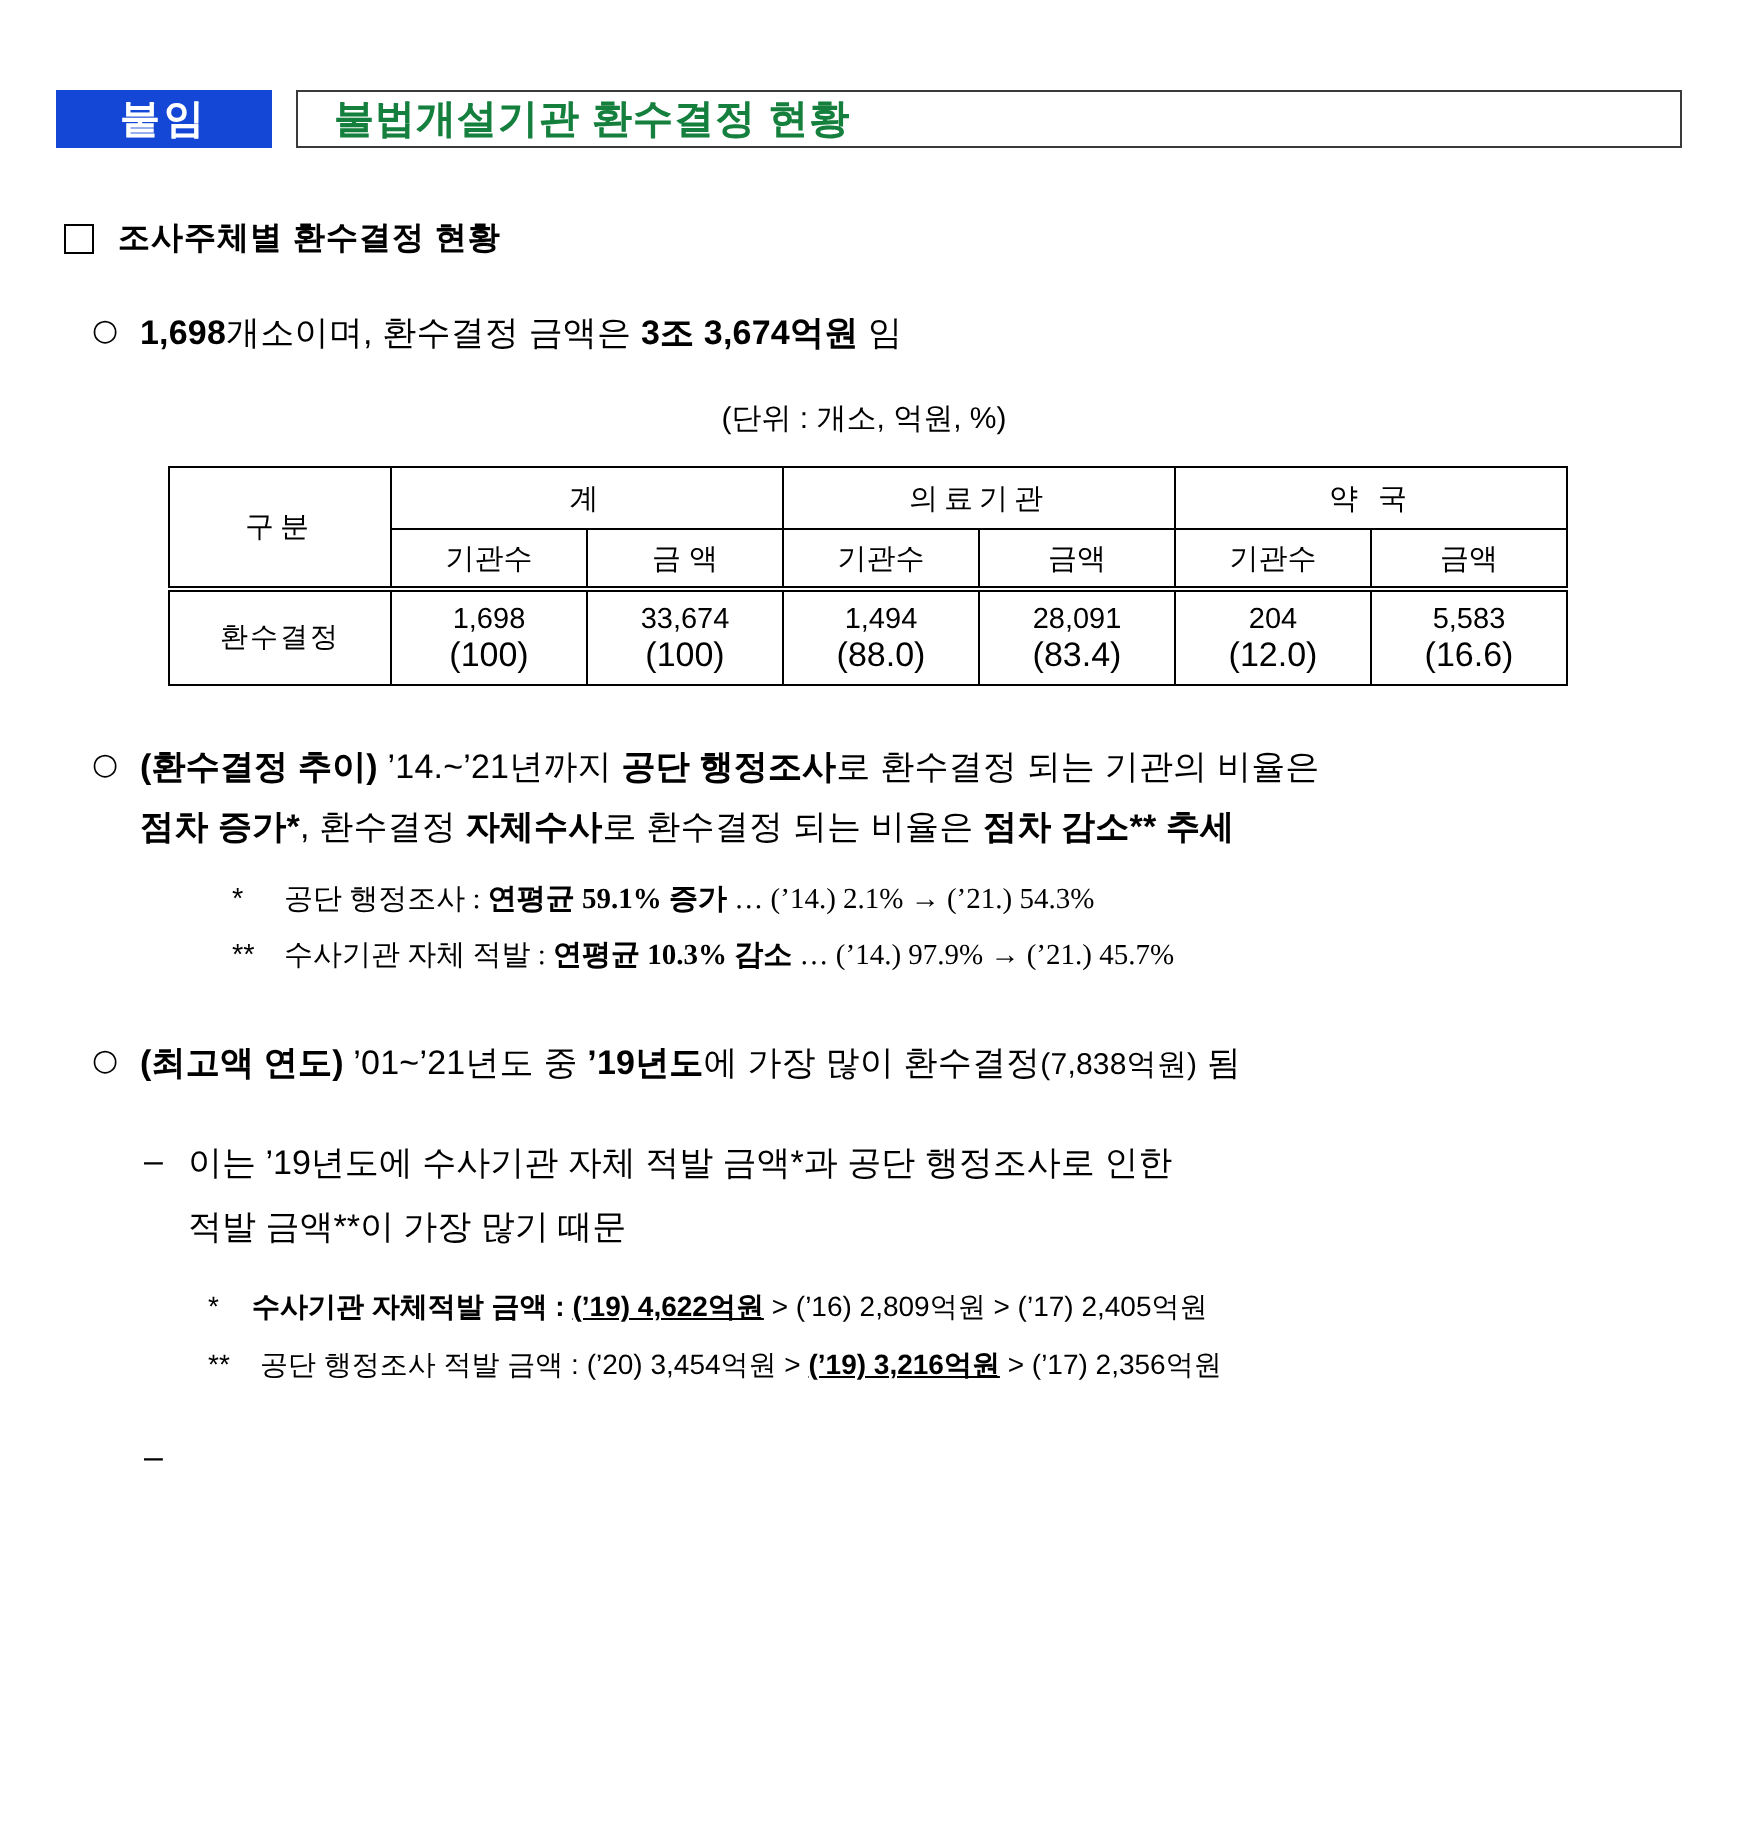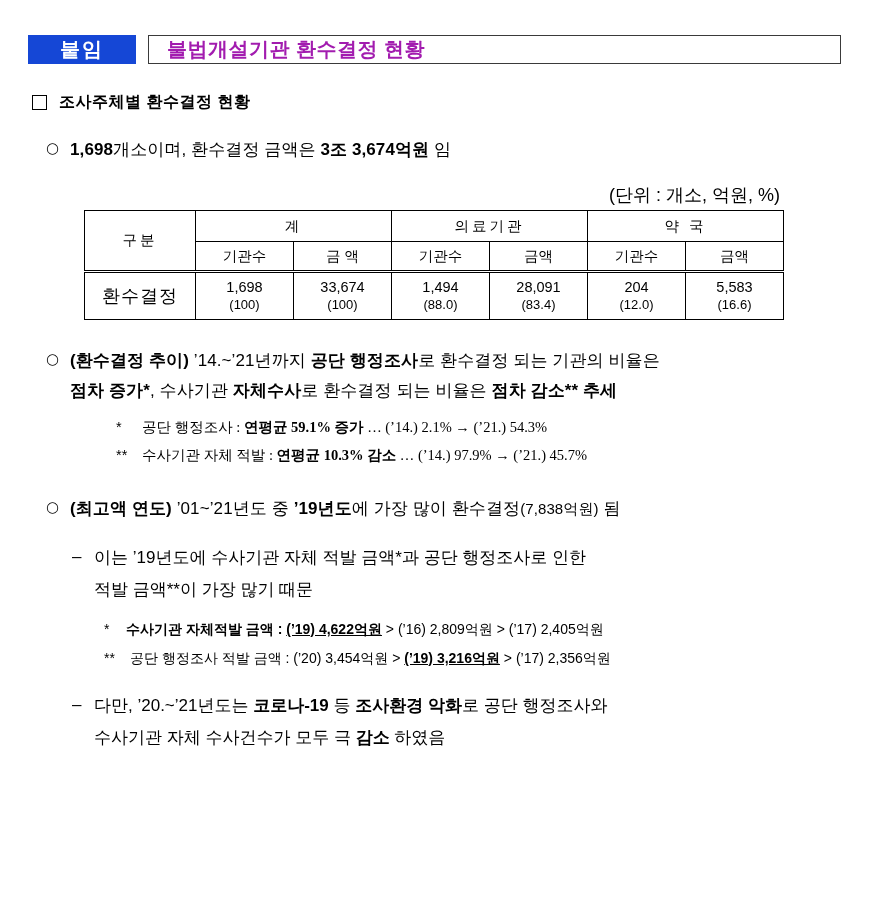--- a/index.html
+++ b/index.html
@@ -19,22 +19,22 @@
     position: relative;
     width: 869px;
     height: 912px;
     padding: 0;
     box-sizing: border-box;
   }
 
   
   .header {
     display: flex;
-    align-items: flex-end;
-    margin: 20px 28px 0 28px;
+    align-items: center;
+    margin: 37px 28px 0 28px;
     height: 44px;
   }
   .header-tag {
     width: 108px;
     background: #1547d6;
     color: #ffffff;
     font-size: 20px;
     font-weight: bold;
     display: flex;
     align-items: center;
@@ -47,21 +47,21 @@
     flex: 1;
     margin-left: 12px;
     border: 1px solid #3a3a3a;
     display: flex;
     align-items: center;
     padding-left: 18px;
     font-size: 20px;
     font-weight: bold;
     letter-spacing: 0.5px;
     box-sizing: border-box;
-    color: #a21caf;
+    color: #15803d;
   }
 
   
   .sec-heading {
     display: flex;
     align-items: center;
     margin: 28px 0 0 32px;
     font-size: 16px;
     font-weight: bold;
     letter-spacing: 0.5px;
@@ -94,23 +94,23 @@
     letter-spacing: 0.1px;
   }
   .b { font-weight: bold; }
 
   
   .table-wrap {
     margin: 18px 0 0 84px;
     width: 700px;
   }
   .unit {
-    text-align: right;
-    font-size: 18px;
-    margin-bottom: 3px;
+    text-align: center;
+    font-size: 15px;
+    margin-bottom: 14px;
     padding-right: 4px;
   }
   table.data {
     border-collapse: collapse;
     width: 700px;
     table-layout: fixed;
   }
   table.data th, table.data td {
     border: 1px solid #000;
     text-align: center;
@@ -121,32 +121,32 @@
     height: 26px;
     font-weight: normal;
     letter-spacing: 3px;
   }
   table.data thead th.sub {
     height: 24px;
     font-weight: normal;
   }
   table.data td.rowhead {
     height: 42px;
-    font-size: 18px;
+    font-size: 14px;
     letter-spacing: 1px;
   }
   table.data td.val {
     height: 42px;
     font-size: 14.5px;
     line-height: 17px;
     vertical-align: middle;
   }
   table.data td.val .pct {
     display: block;
-    font-size: 13px;
+    font-size: 17px;
     color: #000;
   }
   table.data .dbl-top { border-top: 3px double #000; }
 
   
   .note {
     margin: 8px 0 0 116px;
     font-size: 14.5px;
     line-height: 26px;
     display: flex;
@@ -259,21 +259,21 @@
     </table>
   </div>
 
   <div class="bullet" style="margin-top:26px;">
     <div class="bullet-mark">○</div>
     <div class="bullet-body">
       <div>
         <span class="b">(환수결정 추이)</span><span> ’14.~’21년까지 </span><span class="b">공단 행정조사</span><span>로 환수결정 되는 기관의 비율은</span>
       </div>
       <div>
-        <span class="b">점차 증가*</span><span>, 수사기관 </span><span class="b">자체수사</span><span>로 환수결정 되는 비율은 </span><span class="b">점차 감소**</span><span class="b"> 추세</span>
+        <span class="b">점차 증가*</span><span>, 환수결정 </span><span class="b">자체수사</span><span>로 환수결정 되는 비율은 </span><span class="b">점차 감소**</span><span class="b"> 추세</span>
       </div>
     </div>
   </div>
 
   <div class="note">
     <span class="note-mark">*</span>
     <span class="note-body">
       <span>공단 행정조사 : </span><span class="b">연평균 59.1% 증가</span><span> … (’14.) 2.1%  →  (’21.) 54.3%</span>
     </span>
   </div>
@@ -311,23 +311,15 @@
 
   <div class="small-note" style="margin-top:2px;">
     <span class="sm-mark dbl">**</span>
     <span>
       <span>공단 행정조사 적발 금액 : (’20) 3,454억원 &gt; </span><span class="b u">(’19) 3,216억원</span><span> &gt; (’17) 2,356억원</span>
     </span>
   </div>
 
   <div class="dash" style="margin-top:18px;">
     <div class="dash-mark">–</div>
-    <div class="dash-body">
-      <div>
-        <span>다만, ’20.~’21년도는 </span><span class="b">코로나-19</span><span> 등 </span><span class="b">조사환경 악화</span><span>로 공단 행정조사와</span>
-      </div>
-      <div>
-        <span>수사기관 자체 수사건수가 모두 극 </span><span class="b">감소</span><span> 하였음</span>
-      </div>
-    </div>
   </div>
 
 </div>
 
 </body></html>

